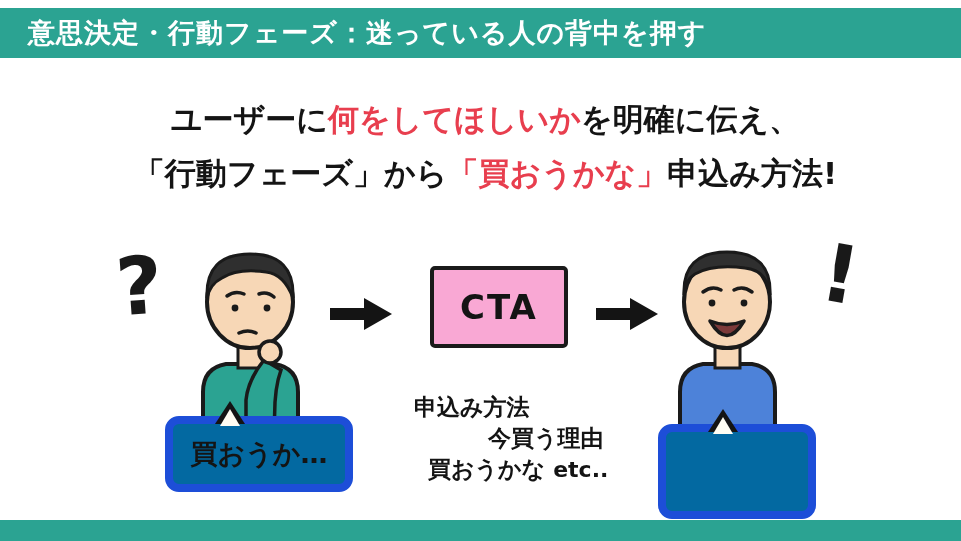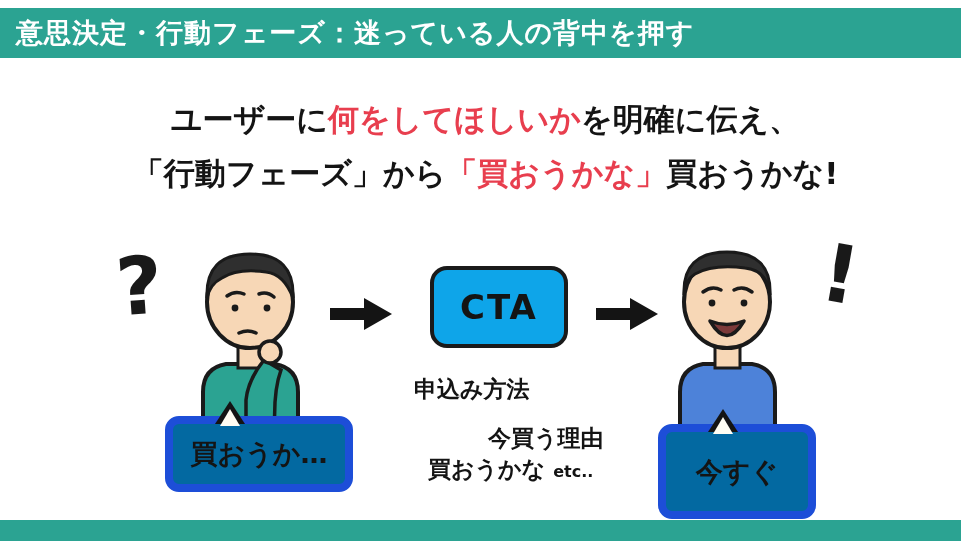--- a/index.html
+++ b/index.html
@@ -17,21 +17,21 @@
   }
 
   
   .topbar {
     position: absolute;
     top: 8px; left: 0; right: 0;
     height: 50px;
     background: #2ba392;
     display: flex;
     align-items: center;
-    padding-left: 16px;
+    padding-left: 28px;
   }
   .topbar span {
     color: #ffffff;
     font-size: 27px;
     font-weight: 800;
     letter-spacing: 1px;
     white-space: nowrap;
   }
 
   
@@ -80,43 +80,43 @@
   
   .arrow { position: absolute; width: 64px; height: 36px; }
   .arrow1 { left: 330px; top: 296px; }
   .arrow2 { left: 596px; top: 296px; }
 
   
   .cta-box {
     position: absolute;
     left: 430px; top: 266px;
     width: 138px; height: 82px;
-    background: #0ea5e9;
+    background: #f9a8d4;
     border: 4px solid #1a1a1a;
-    border-radius: 17px;
+    border-radius: 5px;
     display: flex;
     align-items: center;
     justify-content: center;
     font-size: 34px;
     font-weight: 800;
     letter-spacing: 2px;
     color: #141414;
   }
 
   .cta-point {
     position: absolute;
     font-size: 23px;
     font-weight: 800;
     color: #141414;
     white-space: nowrap;
   }
-  .cta-point1 { left: 414px; top: 374px; }
+  .cta-point1 { left: 414px; top: 392px; }
   .cta-point2 { left: 452px; top: 423px; margin-left: 36px; }
   .cta-point3 { left: 428px; top: 454px; }
-  .cta-point .etc { font-size: 16px; font-weight: 700; }
+  .cta-point .etc { font-size: 22px; font-weight: 700; }
 
   
   .bubble {
     position: absolute;
     background: #0369a1;
     border: 8px solid #1d4ed8;
     border-radius: 14px;
     display: flex;
     align-items: center;
     justify-content: center;
@@ -151,21 +151,21 @@
 <body>
 
 <div class="canvas">
 
   <header class="topbar">
     <span>意思決定・行動フェーズ：迷っている人の背中を押す</span>
   </header>
 
   <div class="headline">
     <p><span>ユーザーに</span><span class="red">何をしてほしいか</span><span>を明確に伝え、</span></p>
-    <p><span>「行動フェーズ」から</span><span class="red">「買おうかな」</span><span>買おうかな!</span></p>
+    <p><span>「行動フェーズ」から</span><span class="red">「買おうかな」</span><span>申込み方法!</span></p>
   </div>
 
   <div class="qmark">?</div>
 
   <svg class="person person1" viewBox="0 0 145 190" aria-hidden="true">
     <path d="M25 190 L25 152 Q25 128 48 124 L97 124 Q120 128 120 152 L120 190 Z" fill="#2ba392" stroke="#1a1a1a" stroke-width="4"></path>
     <path d="M60 104 h25 v24 h-25 z" fill="#f7d7b6" stroke="#1a1a1a" stroke-width="3"></path>
     <ellipse cx="72" cy="62" rx="43" ry="46" fill="#f7d7b6" stroke="#1a1a1a" stroke-width="4"></ellipse>
     <path d="M29 58 Q27 14 72 14 Q117 14 115 58 Q106 34 88 32 Q60 28 44 38 Q32 44 29 58 Z" fill="#2f2f2f" stroke="#1a1a1a" stroke-width="3"></path>
     <path d="M49 56 q8 -6 17 -2" stroke="#1a1a1a" stroke-width="3.5" fill="none" stroke-linecap="round"></path>
@@ -212,19 +212,19 @@
   <div class="bubble bubble1">
     <i class="tail"></i>
     <i class="tail-in"></i>
     <span>買おうか…</span>
   </div>
 
   <div class="bubble bubble2">
     <i class="tail"></i>
     <i class="tail-in"></i>
     <span>
-      <span>今すぐ</span><br>
+      <br>
     </span>
   </div>
 
   <footer class="bottombar"></footer>
 
 </div>
 
 </body></html>

